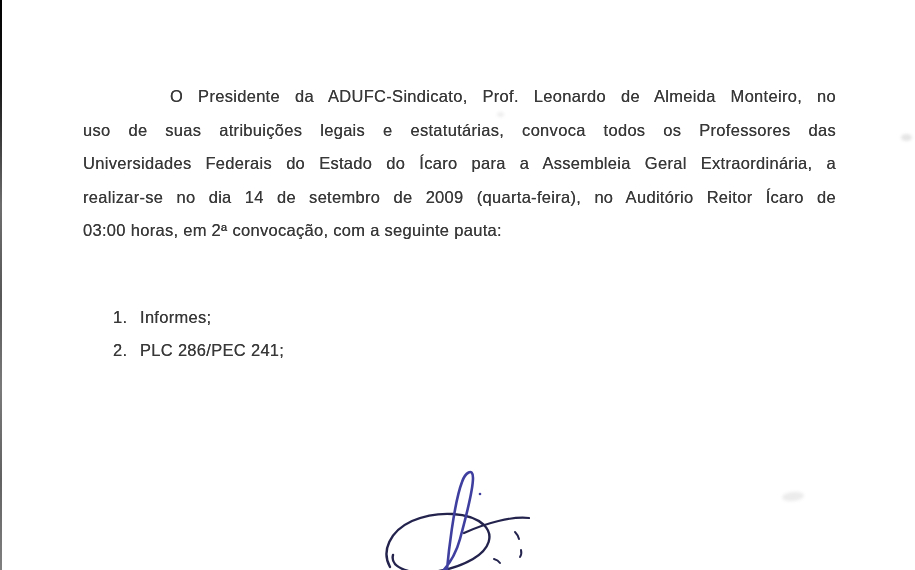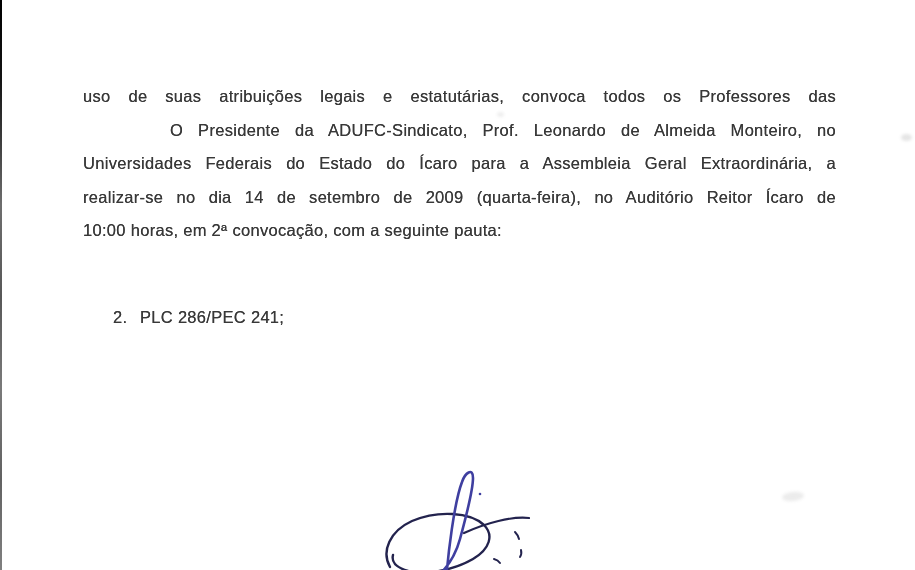--- a/index.html
+++ b/index.html
@@ -78,28 +78,31 @@
   .smudge-3 { left: 497px; top: 112px; width: 7px;  height: 5px; opacity: 0.14; }
 </style>
 </head>
 <body>
 
 <div class="page">
 
   <div class="edge-line"></div>
 
   <div class="para">
+    <div class="line justify indent">O Presidente da ADUFC-Sindicato, Prof. Leonardo de Almeida Monteiro, no</div>
     <div class="line justify">uso de suas atribuições legais e estatutárias, convoca todos os Professores das</div>
-    <div class="line justify indent">O Presidente da ADUFC-Sindicato, Prof. Leonardo de Almeida Monteiro, no</div>
     <div class="line justify">Universidades Federais do Estado do Ícaro para a Assembleia Geral Extraordinária, a</div>
     <div class="line justify">realizar-se no dia 14 de setembro de 2009 (quarta-feira), no Auditório Reitor Ícaro de</div>
-    <div class="line">10:00 horas, em 2ª convocação, com a seguinte pauta:</div>
+    <div class="line">03:00 horas, em 2ª convocação, com a seguinte pauta:</div>
   </div>
 
   <div class="agenda">
+    <div class="item">
+      <span class="num">1.</span><span>Informes;</span>
+    </div>
     <div class="item">
       <span class="num">2.</span><span>PLC 286/PEC 241;</span>
     </div>
   </div>
 
 
   <svg class="signature" width="200" height="115" viewBox="0 0 200 115" aria-hidden="true">
 
     <path class="sig-stroke sig-dark" stroke-width="2.4" d="M 10,112 C 1,96 10,76 32,66 C 58,55 90,57 104,70 C 114,80 110,94 93,104 C 74,115 44,121 28,116 C 18,113 11,108 13,100"></path>
 

